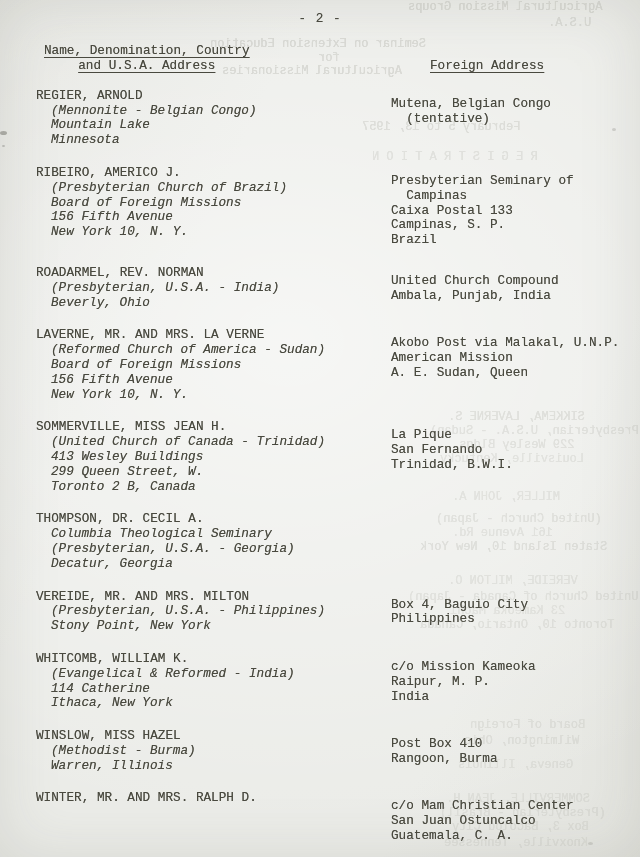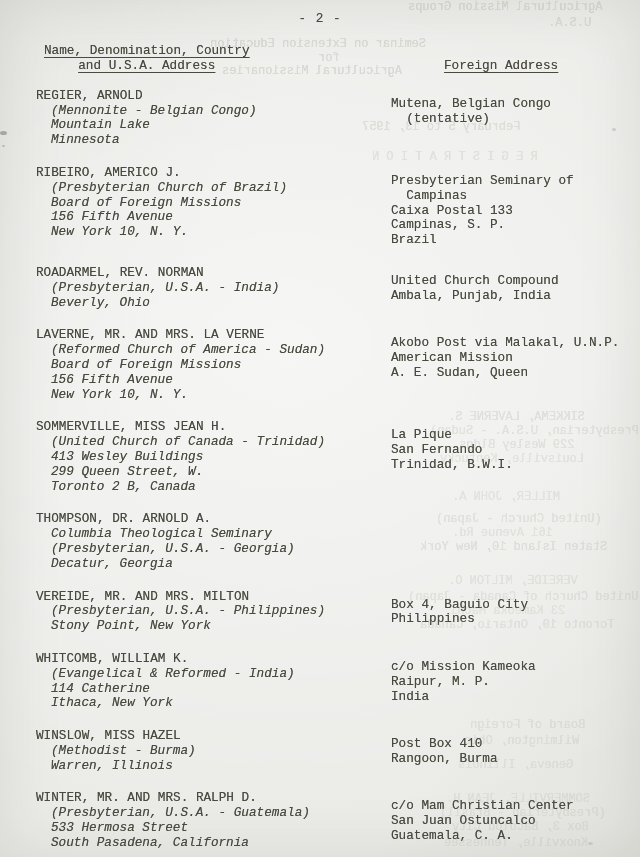--- a/index.html
+++ b/index.html
@@ -30,21 +30,21 @@
   .headers {
     position: relative;
     height: 34px;
     margin-top: 17px;
   }
   .lh {
     position: absolute; left: 44px; top: 0;
     text-align: center;
   }
   .rh {
-    position: absolute; left: 444px; top: 15px;
+    position: absolute; left: 430px; top: 15px;
   }
   .u {
     text-decoration: underline;
     text-underline-offset: 3px;
     text-decoration-thickness: 1px;
   }
   .entries { margin-top: 11px; }
   .entry {
     display: flex;
     margin-bottom: 18px;
@@ -174,21 +174,21 @@
     </div>
     <div class="right">
           <div class="line">La Pique</div>
           <div class="line">San Fernando</div>
           <div class="line">Trinidad, B.W.I.</div>
         </div>
   </div>
 
   <div class="entry">
     <div class="left">
-      <div class="name">THOMPSON, DR. ARNOLD A.</div>
+      <div class="name">THOMPSON, DR. CECIL A.</div>
       <div class="details">
             <div class="line">Columbia Theological Seminary</div>
             <div class="line">(Presbyterian, U.S.A. - Georgia)</div>
             <div class="line">Decatur, Georgia</div>
           </div>
     </div>
     <div class="right"></div>
   </div>
 
   <div class="entry">
@@ -231,25 +231,20 @@
     </div>
     <div class="right">
           <div class="line">Post Box 410</div>
           <div class="line">Rangoon, Burma</div>
         </div>
   </div>
 
   <div class="entry">
     <div class="left">
       <div class="name">WINTER, MR. AND MRS. RALPH D.</div>
-      <div class="details">
-            <div class="line">(Presbyterian, U.S.A. - Guatemala)</div>
-            <div class="line">533 Hermosa Street</div>
-            <div class="line">South Pasadena, California</div>
-          </div>
     </div>
     <div class="right">
           <div class="line">c/o Mam Christian Center</div>
           <div class="line">San Juan Ostuncalco</div>
           <div class="line">Guatemala, C. A.</div>
         </div>
   </div>
 </div>
 
   <div id="artifacts">

